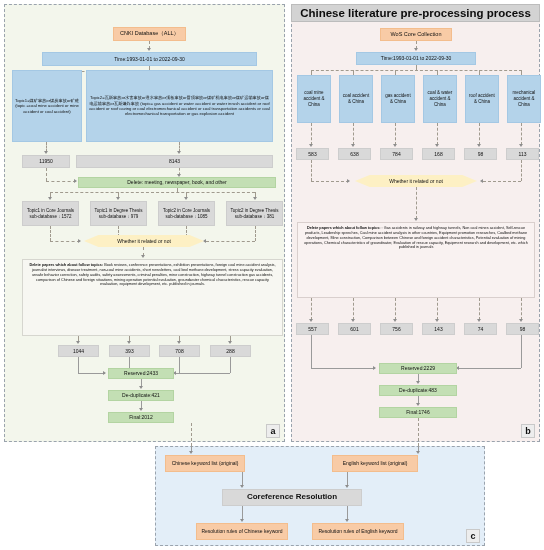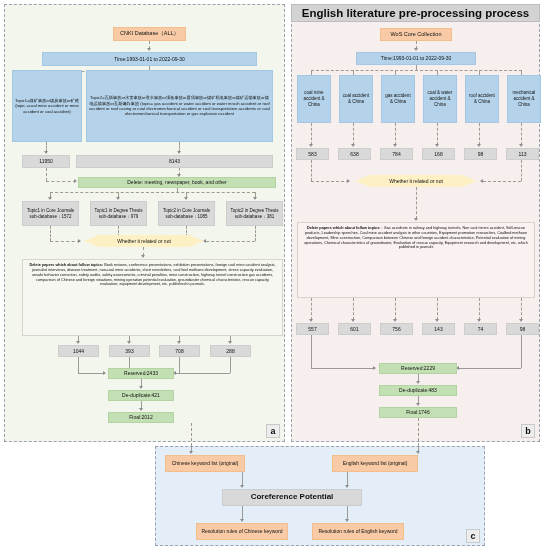--- a/index.html
+++ b/index.html
@@ -194,21 +194,21 @@
   <div class="ln lnv" style="left:141px;top:379px;height:8px;"></div>
   <div class="arrow" style="left:139px;top:386px;"></div>
   <div class="node green t5" style="left:108px;top:390px;width:66px;height:11px;">De-duplicate:421</div>
   <div class="ln lnv" style="left:141px;top:401px;height:8px;"></div>
   <div class="arrow" style="left:139px;top:408px;"></div>
   <div class="node green t5" style="left:108px;top:412px;width:66px;height:11px;">Final:2012</div>
 
   <div class="panel-tag" style="left:266px;top:424px;">a</div>
 
   <div class="panel panel-b"></div>
-  <div class="panel-title title-b">English literature pre-processing process</div>
+  <div class="panel-title title-b">Chinese literature pre-processing process</div>
 
   <div class="node orange t55" style="left:380px;top:28px;width:72px;height:13px;">WoS  Core Collection</div>
   <div class="dash-v" style="left:416px;top:41px;height:8px;"></div>
   <div class="arrow" style="left:414px;top:48px;"></div>
 
   <div class="node blue t5" style="left:356px;top:52px;width:120px;height:13px;">Time:1993-01-01 to 2022-09-30</div>
 
   <div class="dash-v" style="left:416px;top:65px;height:5px;"></div>
   <div class="dash-h" style="left:311px;top:70px;width:211px;"></div>
   <div class="dash-v" style="left:311px;top:70px;height:5px;"></div>
@@ -309,21 +309,21 @@
   <div class="arrow" style="left:416px;top:451px;"></div>
 
   <div class="node orange t5" style="left:165px;top:455px;width:80px;height:17px;">Chinese keyword list (original)</div>
   <div class="node orange t5" style="left:332px;top:455px;width:86px;height:17px;">English keyword list (original)</div>
 
   <div class="ln lnv" style="left:242px;top:472px;height:14px;"></div>
   <div class="arrow" style="left:240px;top:485px;"></div>
   <div class="ln lnv" style="left:347px;top:472px;height:14px;"></div>
   <div class="arrow" style="left:345px;top:485px;"></div>
 
-  <div class="node grey t8 bold" style="left:222px;top:489px;width:140px;height:17px;">Coreference Potential</div>
+  <div class="node grey t8 bold" style="left:222px;top:489px;width:140px;height:17px;">Coreference Resolution</div>
 
   <div class="ln lnv" style="left:242px;top:506px;height:14px;"></div>
   <div class="arrow" style="left:240px;top:519px;"></div>
   <div class="ln lnv" style="left:347px;top:506px;height:14px;"></div>
   <div class="arrow" style="left:345px;top:519px;"></div>
 
   <div class="node orange t5" style="left:196px;top:523px;width:92px;height:17px;">Resolution rules of Chinese keyword</div>
   <div class="node orange t5" style="left:312px;top:523px;width:92px;height:17px;">Resolution rules of English keyword</div>
 
   <div class="panel-tag" style="left:466px;top:529px;">c</div>

